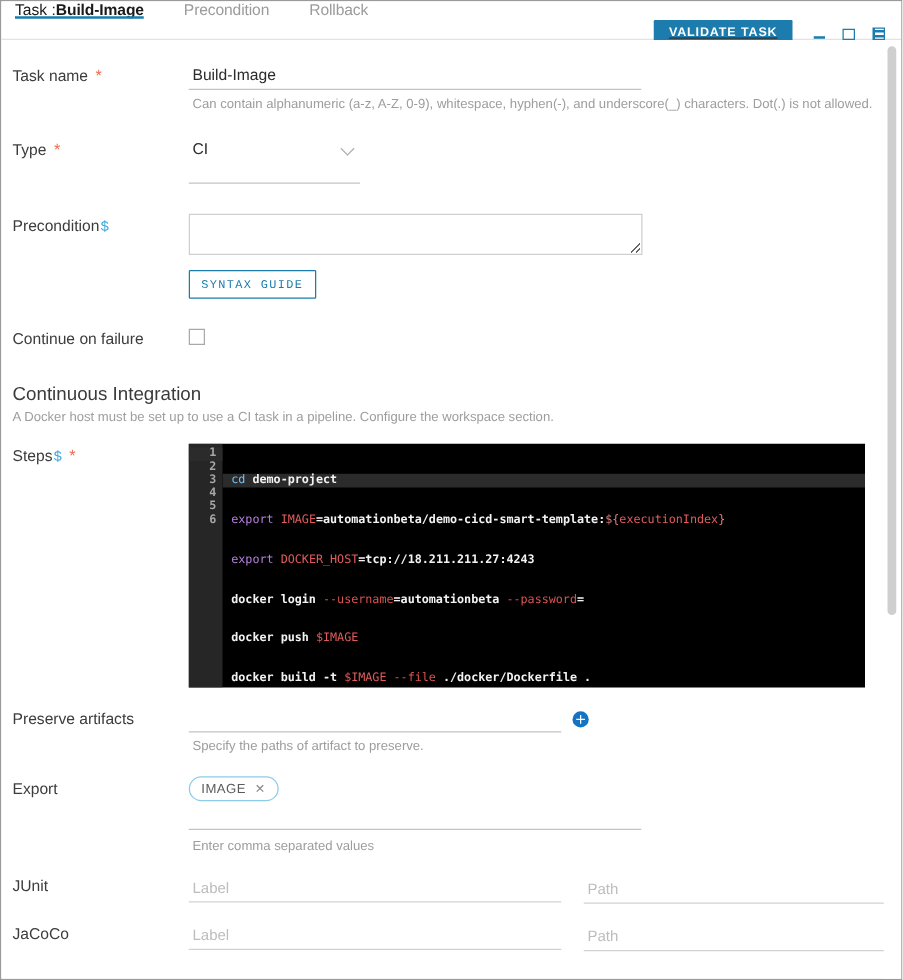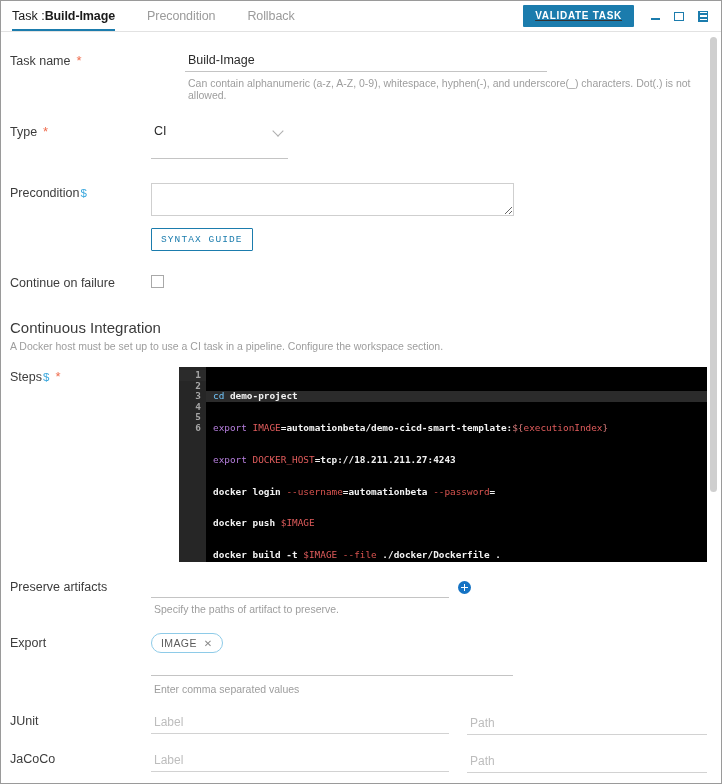--- a/index.html
+++ b/index.html
@@ -31,20 +31,21 @@
 
   
   .tabbar {
     height: 30px;
     min-height: 30px;
     display: flex;
     align-items: stretch;
     border-bottom: 1px solid #e2e2e2;
     background: #ffffff;
     position: relative;
+    flex-direction: column;
   }
   .tabs {
     display: flex;
     align-items: stretch;
     padding-left: 11px;
   }
   .tab {
     display: flex;
     align-items: center;
     padding: 0 14px 0 0;
@@ -401,21 +402,21 @@
             <i></i>
             <i></i>
           </span>
       </div>
     </div>
   </div>
 
   <div class="content">
     <div class="scroll-inner">
 
-      <div class="row" style="margin-top:19px;gap:34px;">
+      <div class="row" style="margin-top:19px;">
         <div class="lbl">
           <span>Task name</span>
           <span class="req">*</span>
         </div>
         <div class="field">
           <input class="uline-input" type="text" value="Build-Image" style="">
           <div class="helper">Can contain alphanumeric (a-z, A-Z, 0-9), whitespace, hyphen(-), and underscore(_) characters. Dot(.) is not allowed.</div>
         </div>
       </div>
 
@@ -452,21 +453,21 @@
           <span>Continue on failure</span>
         </div>
         <div class="field">
           <span class="cbox"></span>
         </div>
       </div>
 
       <div class="sec-head" style="margin-top:29px;">Continuous Integration</div>
       <div class="sec-sub">A Docker host must be set up to use a CI task in a pipeline. Configure the workspace section.</div>
 
-      <div class="row" style="margin-top:15px;gap:28px;">
+      <div class="row" style="margin-top:15px;">
         <div class="lbl">
           <span>Steps</span>
           <span class="dollar">$</span>
           <span class="req">*</span>
         </div>
         <div class="field">
           <div class="editor">
             <div class="gutter">
               <div class="gl active-line">1</div>
               <div class="gl">2</div>

